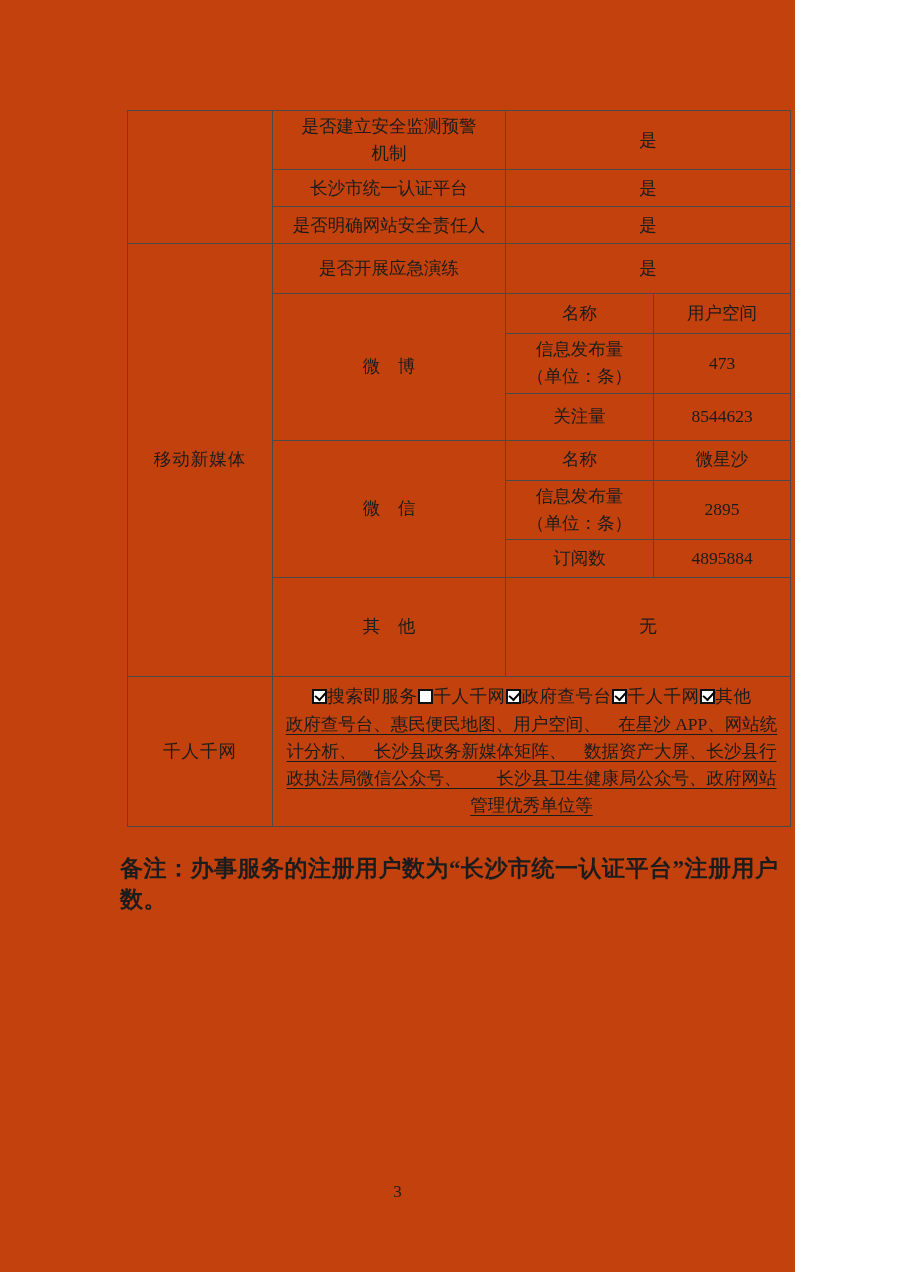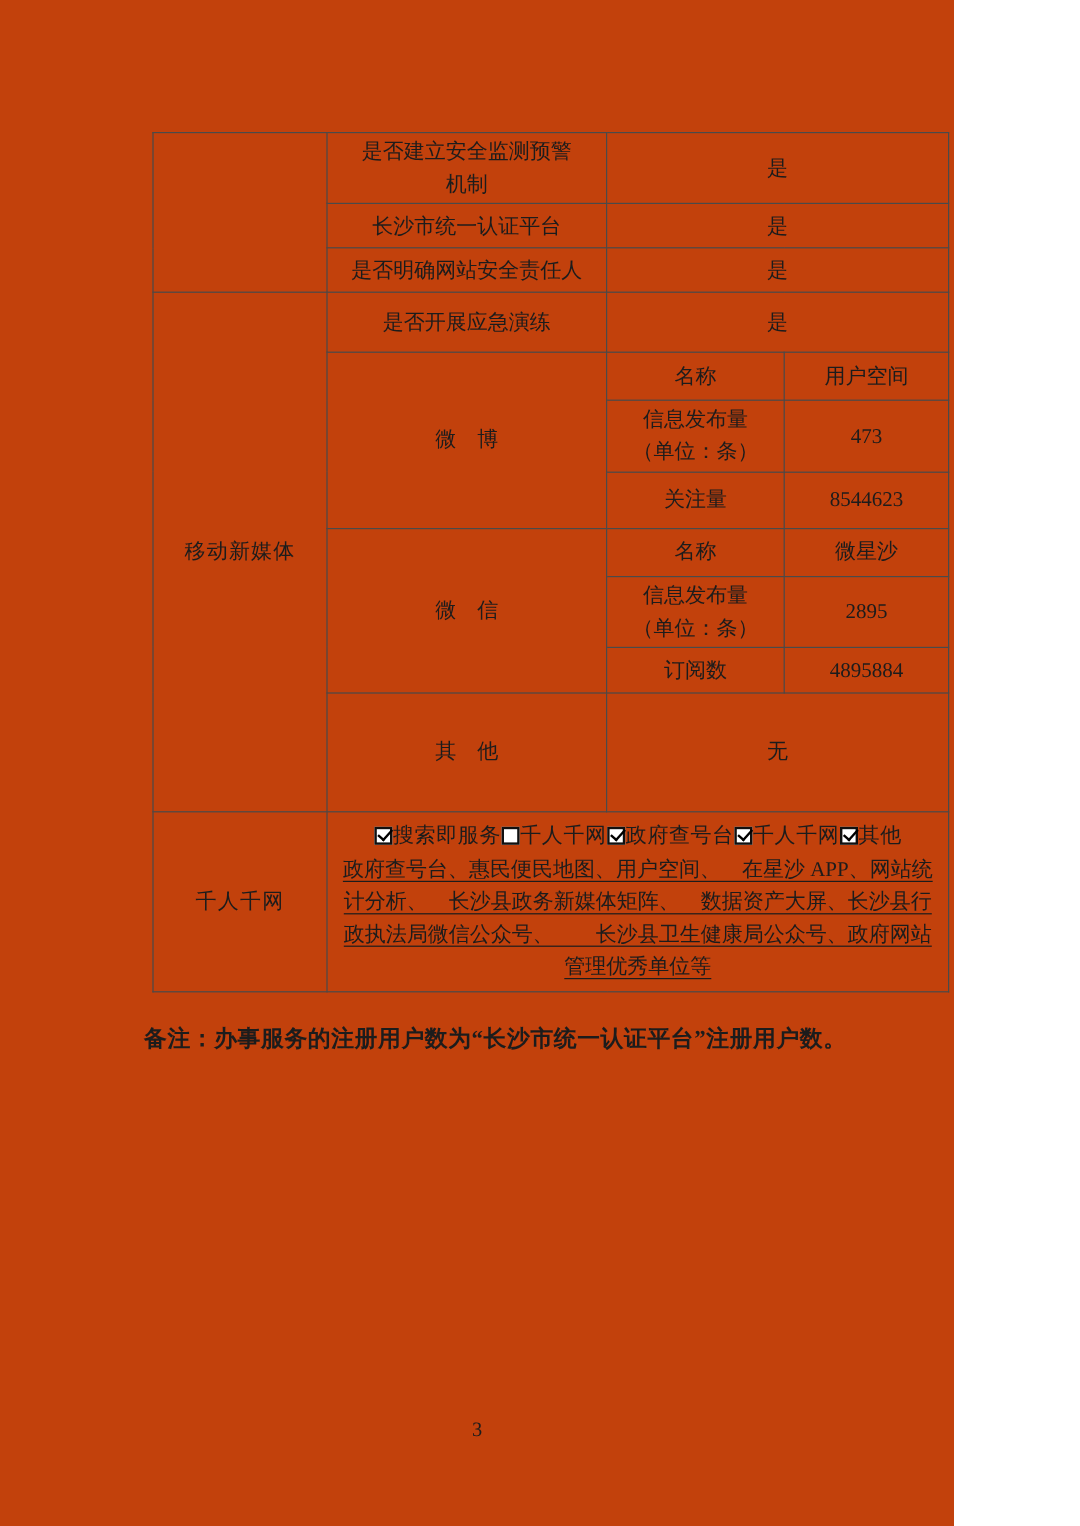--- a/index.html
+++ b/index.html
@@ -18,21 +18,21 @@
   .cb-line { display:block; letter-spacing:0.5px; }
   .cb { display:inline-block; width:15px; height:15px; border:2px solid #101010;
     position:relative; vertical-align:-2px; margin:0 1px 0 0; background:#fff; }
   .cb.checked::after { content:""; position:absolute; left:1px; top:0px;
     width:10px; height:5px; border-left:2.4px solid #000; border-bottom:2.4px solid #000;
     transform:rotate(-48deg); }
   .innov-details { display:inline; text-decoration:underline; text-underline-offset:4px;
     text-decoration-thickness:1.2px;margin-top:28px; }
 
   .note { position:absolute; left:120px; top:853px; width:690px;
-    font-size:19px; font-weight:bold; letter-spacing:0.5px; }
+    font-size:23px; font-weight:bold; letter-spacing:0.5px; }
   .pagenum { position:absolute; left:0; top:1182px; width:100%;
     text-align:center; font-size:17px; }
 </style>
 </head>
 <body>
 
 <div class="page">
 
   <table class="report">
     <colgroup>

